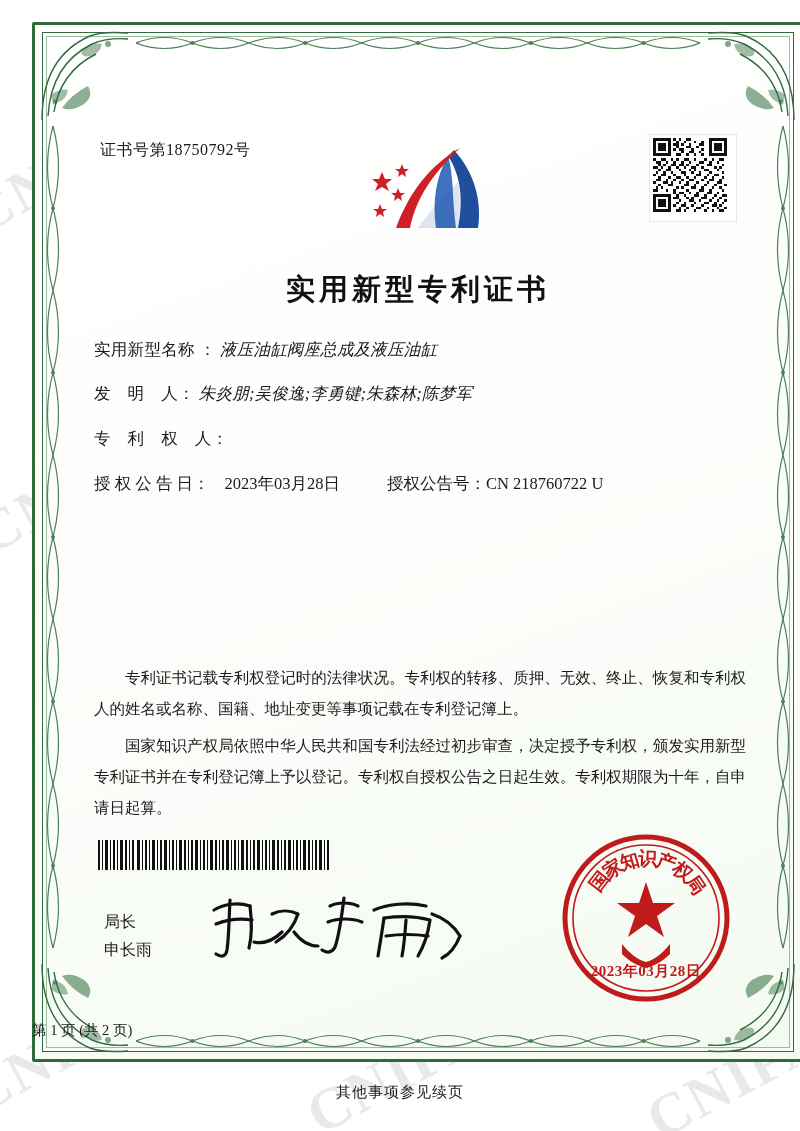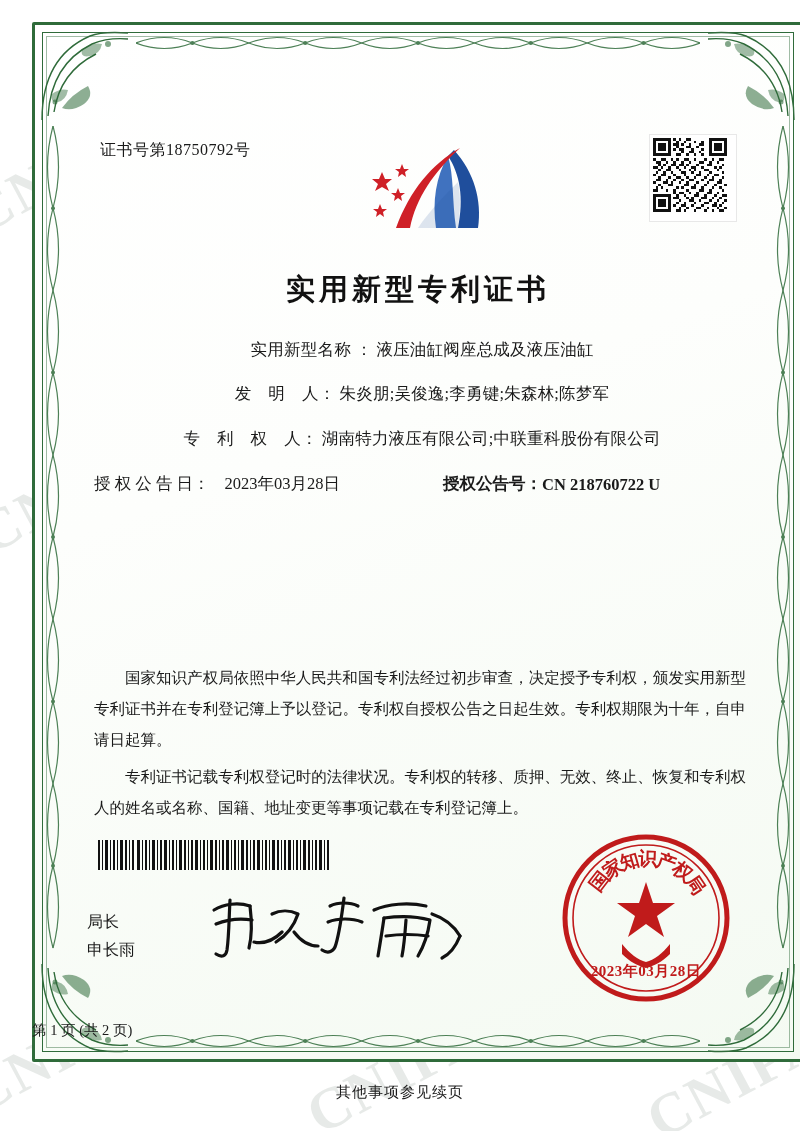--- a/index.html
+++ b/index.html
@@ -145,43 +145,42 @@
     left: 62px;
     right: 54px;
     top: 318px;
   }
   .row {
     display: flex;
     align-items: baseline;
     font-size: 16.5px;
     margin-bottom: 24.5px;
     line-height: 1.2;
-    justify-content: center;
   }
   .row .label {
     flex: 0 0 auto;
     white-space: pre;
     letter-spacing: .3px;
   }
   .row .value {
     margin-left: 4px;
     letter-spacing: .2px;
+    font-style: italic;
   }
   .row-inline {
     display: flex;
     align-items: baseline;
     font-size: 16.5px;
     margin-bottom: 24.5px;
     gap: 15px;
   }
   .row-inline .seg2 {
-    margin-left: 88px;
+    margin-left: 32px;
     display: flex;
-    align-items: flex-end;
-    font-weight: bold;
+    align-items: center;
   }
 
   
   .paras {
     position: absolute;
     left: 62px;
     right: 58px;
     top: 640px;
     font-size: 15.5px;
     line-height: 2.0;
@@ -195,21 +194,21 @@
     left: 66px;
     top: 818px;
     height: 30px;
     width: 250px;
   }
   .barcode svg { display:block; }
 
   
   .sign-block {
     position: absolute;
-    left: 55px;
+    left: 72px;
     top: 886px;
     font-size: 16px;
     line-height: 1.75;
   }
   .sign-hand {
     position: absolute;
     left: 170px;
     top: 866px;
     width: 270px;
     height: 80px;
@@ -592,35 +591,34 @@
     <div class="row">
       <span class="label">实用新型名称 ：</span>
       <span class="value">液压油缸阀座总成及液压油缸</span>
     </div>
     <div class="row">
       <span class="label">发　明　人：</span>
       <span class="value">朱炎朋;吴俊逸;李勇键;朱森林;陈梦军</span>
     </div>
     <div class="row">
       <span class="label">专　利　权　人：</span>
-      <span class="value">湖南特力液压有限公司;中联重科股份有限公司</span>
     </div>
     <div class="row-inline">
       <span class="label">授 权 公 告 日：</span>
       <span class="value">2023年03月28日</span>
       <span class="seg2">
         <span class="label">授权公告号：</span>
         <span class="value">CN 218760722 U</span>
       </span>
     </div>
   </div>
 
   <div class="paras">
+    <p class="para">专利证书记载专利权登记时的法律状况。专利权的转移、质押、无效、终止、恢复和专利权人的姓名或名称、国籍、地址变更等事项记载在专利登记簿上。</p>
     <p class="para">国家知识产权局依照中华人民共和国专利法经过初步审查，决定授予专利权，颁发实用新型专利证书并在专利登记簿上予以登记。专利权自授权公告之日起生效。专利权期限为十年，自申请日起算。</p>
-    <p class="para">专利证书记载专利权登记时的法律状况。专利权的转移、质押、无效、终止、恢复和专利权人的姓名或名称、国籍、地址变更等事项记载在专利登记簿上。</p>
   </div>
 
   <div class="barcode">
     <svg width="250" height="30" viewBox="0 0 250 30" shape-rendering="crispEdges">
       <rect width="250" height="30" fill="none"></rect>
       <g fill="#111">
         <rect x="0" y="0" width="2" height="30"></rect>
           <rect x="4" y="0" width="1" height="30"></rect>
         <rect x="7" y="0" width="3" height="30"></rect>
           <rect x="12" y="0" width="1" height="30"></rect>

